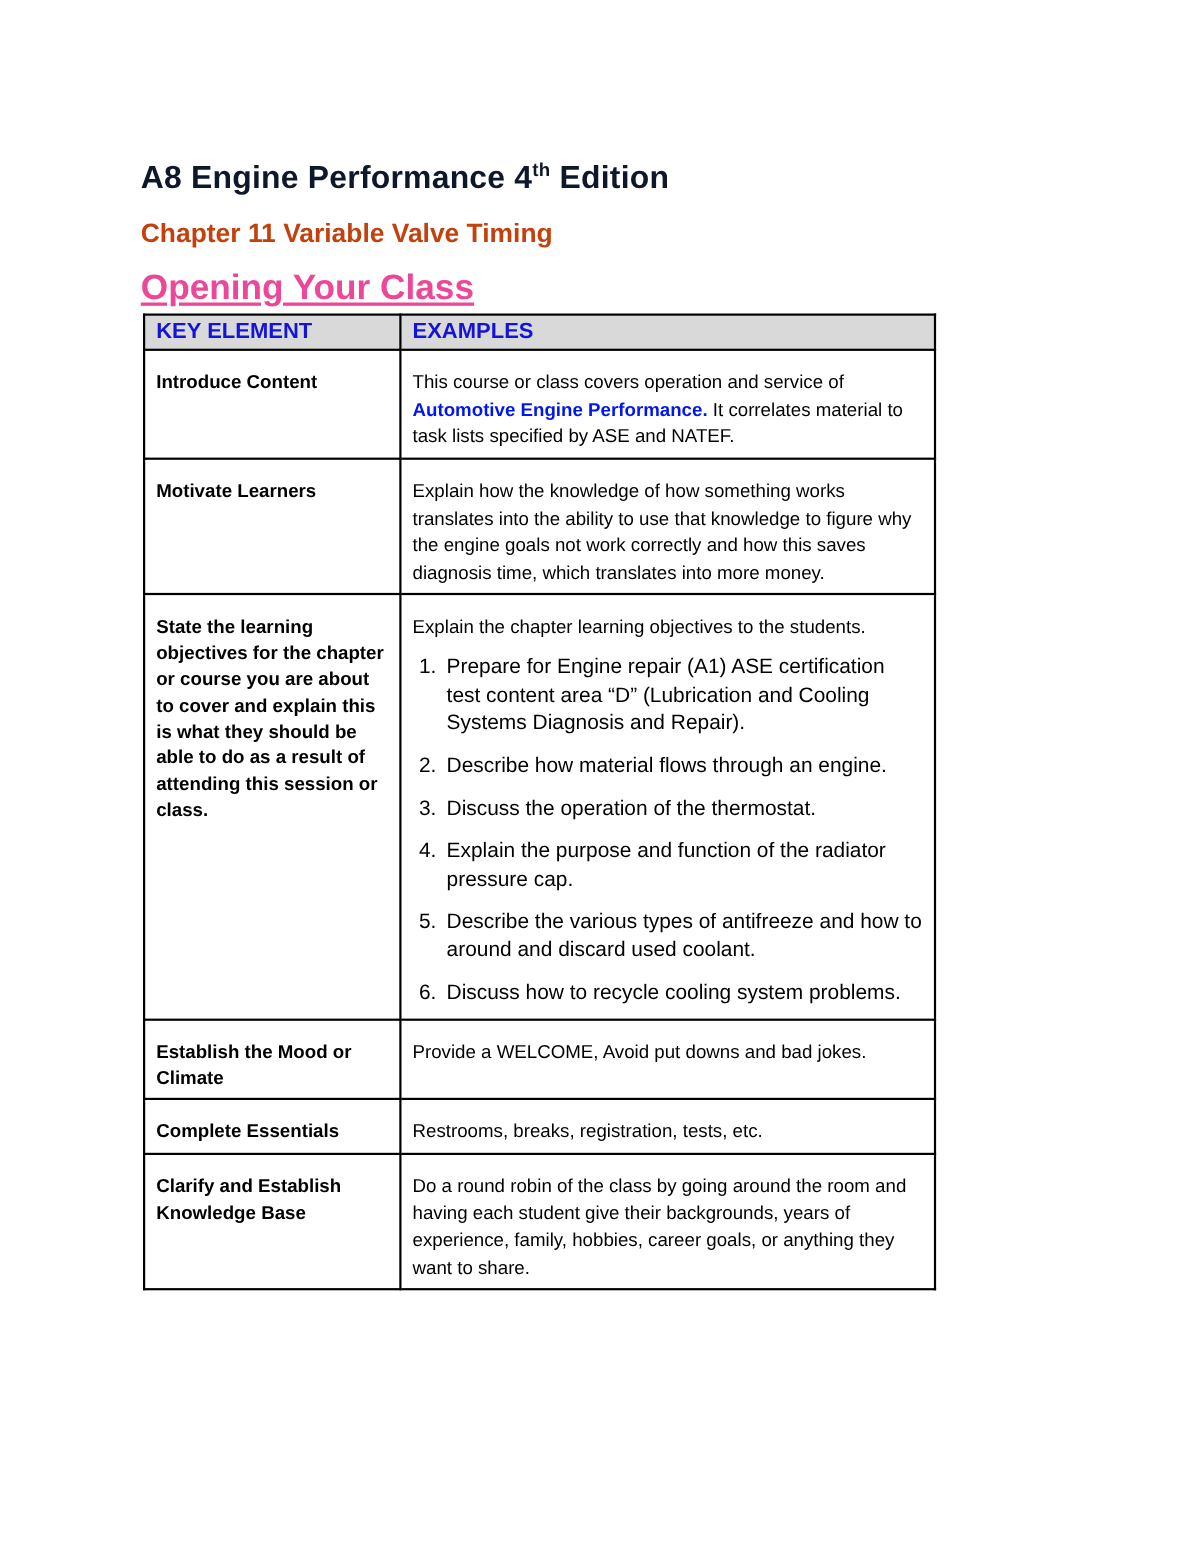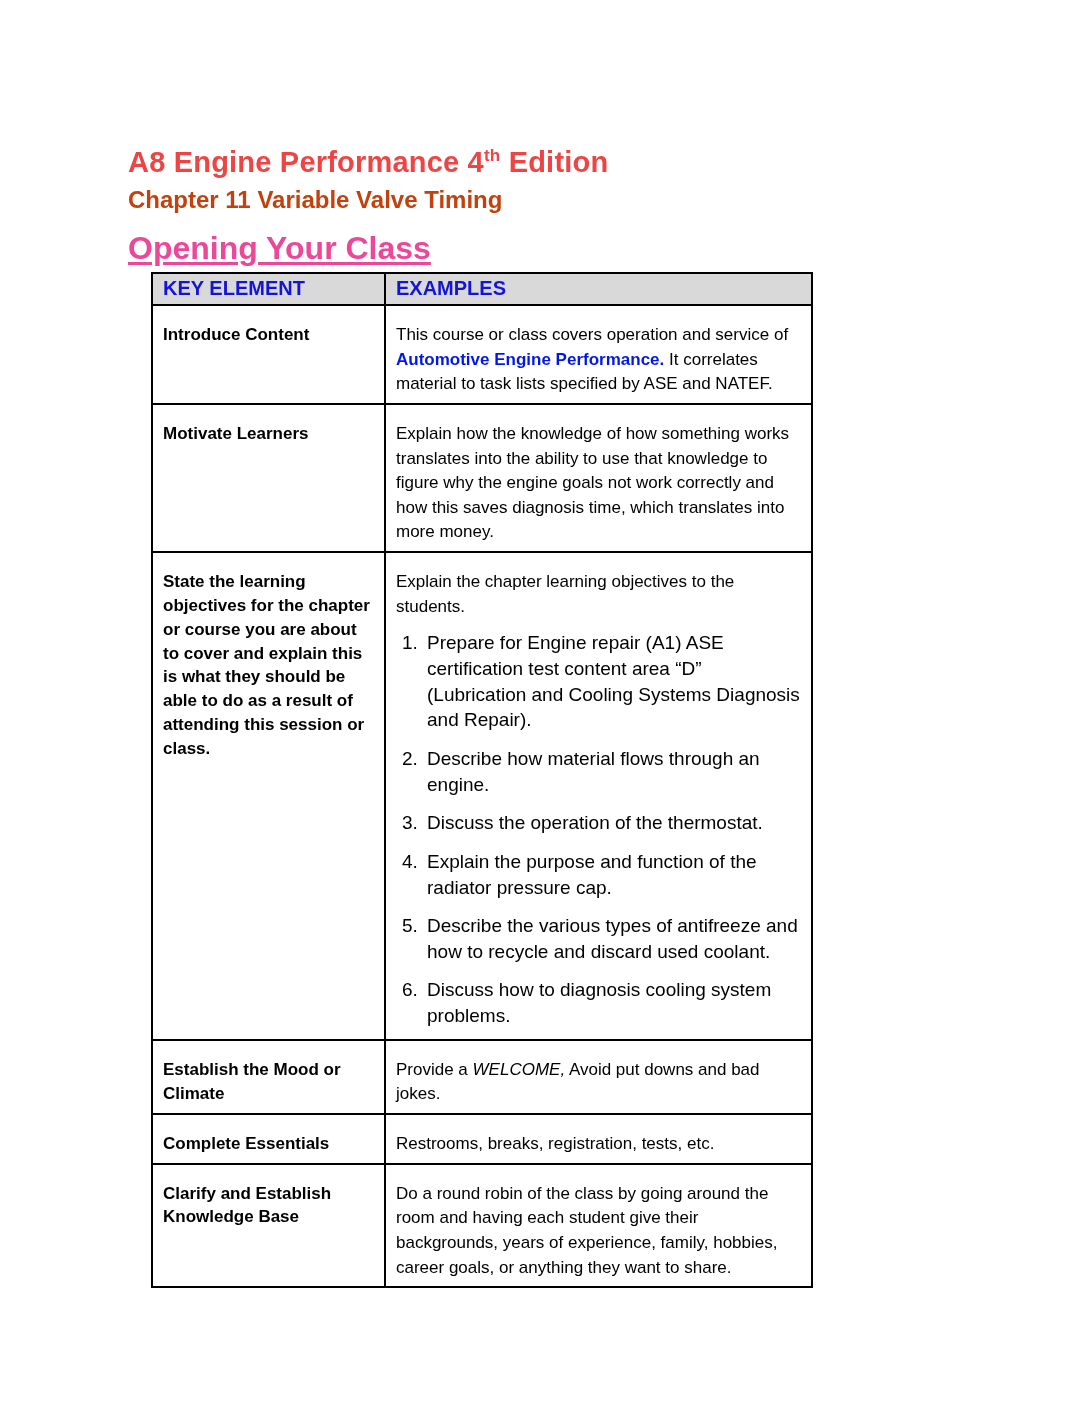--- a/index.html
+++ b/index.html
@@ -11,25 +11,25 @@
     font-family: "Liberation Sans", sans-serif;
     color: #000000;
   }
   .doc {
     position: absolute;
     left: 128px;
     top: 146px;
     width: 840px;
   }
   .doc-title {
-    color: #ef4444;
+    color: #0f172a;
     font-size: 29px;
     font-weight: bold;
     letter-spacing: 0.2px;
-    margin-bottom: 7px;
+    margin-bottom: 20px;
   }
   .doc-title sup {
     font-size: 17px;
     vertical-align: super;
     line-height: 0;
   }
   .doc-subtitle {
     color: #c2410c;
     font-size: 24px;
     font-weight: bold;
@@ -38,22 +38,22 @@
   .doc-section {
     color: #ec4899;
     font-size: 32px;
     font-weight: bold;
     text-decoration: underline;
     text-decoration-thickness: 3px;
     text-underline-offset: 3px;
     margin-bottom: 5px;
   }
   table.key-table {
-    margin-left: 23px;
-    width: 662px;
+    margin-left: 2px;
+    width: 721px;
     border-collapse: collapse;
     table-layout: fixed;
   }
   table.key-table, table.key-table th, table.key-table td {
     border: 2px solid #000000;
   }
   table.key-table th {
     background: #d9d9d9;
     color: #1414d9;
     font-size: 20px;
@@ -69,21 +69,21 @@
   td.key-cell {
     font-weight: bold;
     font-size: 17px;
     line-height: 1.4;
   }
   td.example-cell {
     font-size: 17px;
     line-height: 1.45;
   }
   .seg-bold-blue { font-weight: bold; color: #0016ee; }
-  .seg-italic { font-style: italic; }
+  .seg-italic { }
   ol.objective-list {
     margin: 11px 0 4px 0;
     padding-left: 27px;
     font-size: 19px;
     line-height: 1.35;
   }
   ol.objective-list li {
     margin-bottom: 13px;
     padding-left: 4px;
   }
@@ -118,22 +118,22 @@
           <td class="key-cell">Motivate Learners</td>
           <td class="example-cell"><span><span>Explain how the knowledge of how something works translates into the ability to use that knowledge to figure why the engine goals not work correctly and how this saves diagnosis time, which translates into more money.</span></span></td>
         </tr>
         <tr>
           <td class="key-cell">State the learning objectives for the chapter or course you are about to cover and explain this is what they should be able to do as a result of attending this session or class.</td>
           <td class="example-cell"><span><span>Explain the chapter learning objectives to the students.</span></span><ol class="objective-list">
               <li>Prepare for Engine repair (A1) ASE certification test content area “D” (Lubrication and Cooling Systems Diagnosis and Repair).</li>
               <li>Describe how material flows through an engine.</li>
               <li>Discuss the operation of the thermostat.</li>
               <li>Explain the purpose and function of the radiator pressure cap.</li>
-              <li>Describe the various types of antifreeze and how to recycle and discard used coolant.</li>
-              <li>Discuss how to diagnosis cooling system problems.</li>
+              <li>Describe the various types of antifreeze and how to around and discard used coolant.</li>
+              <li>Discuss how to recycle cooling system problems.</li>
             </ol></td>
         </tr>
         <tr>
           <td class="key-cell">Establish the Mood or Climate</td>
           <td class="example-cell"><span><span>Provide a </span><span class="seg-italic">WELCOME,</span><span> Avoid put downs and bad jokes.</span></span></td>
         </tr>
         <tr>
           <td class="key-cell">Complete Essentials</td>
           <td class="example-cell"><span><span>Restrooms, breaks, registration, tests, etc.</span></span></td>
         </tr>

